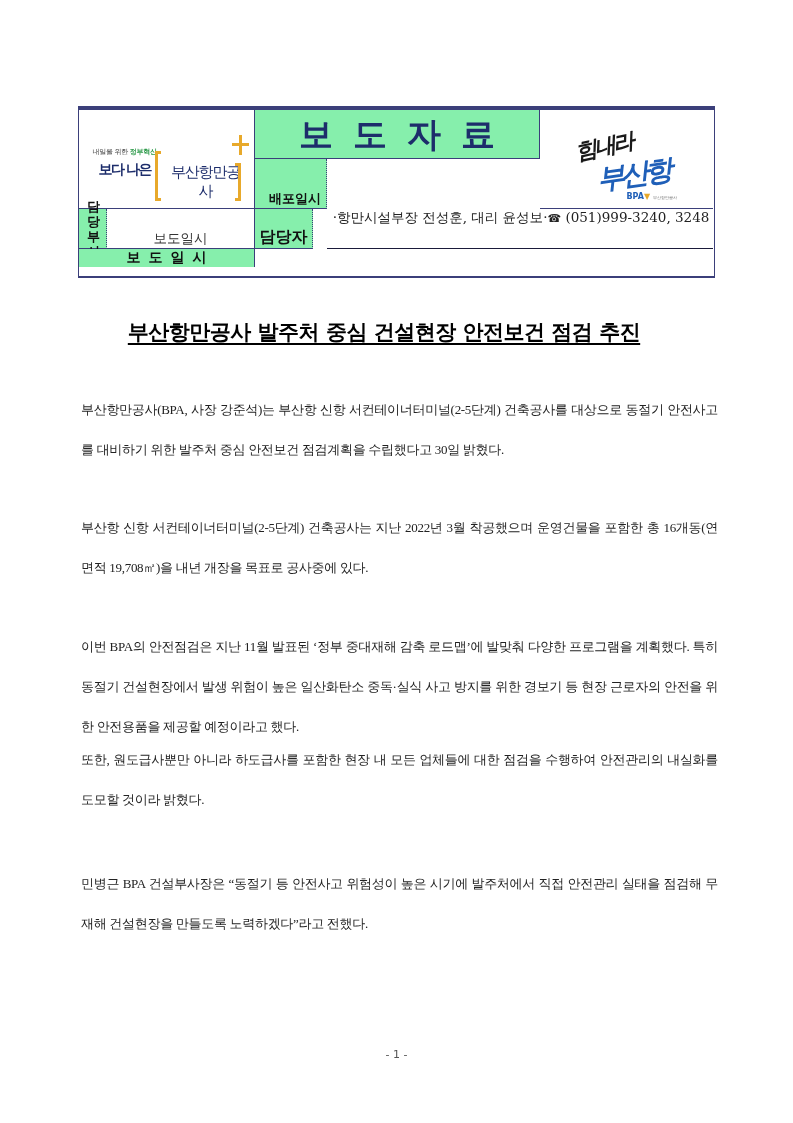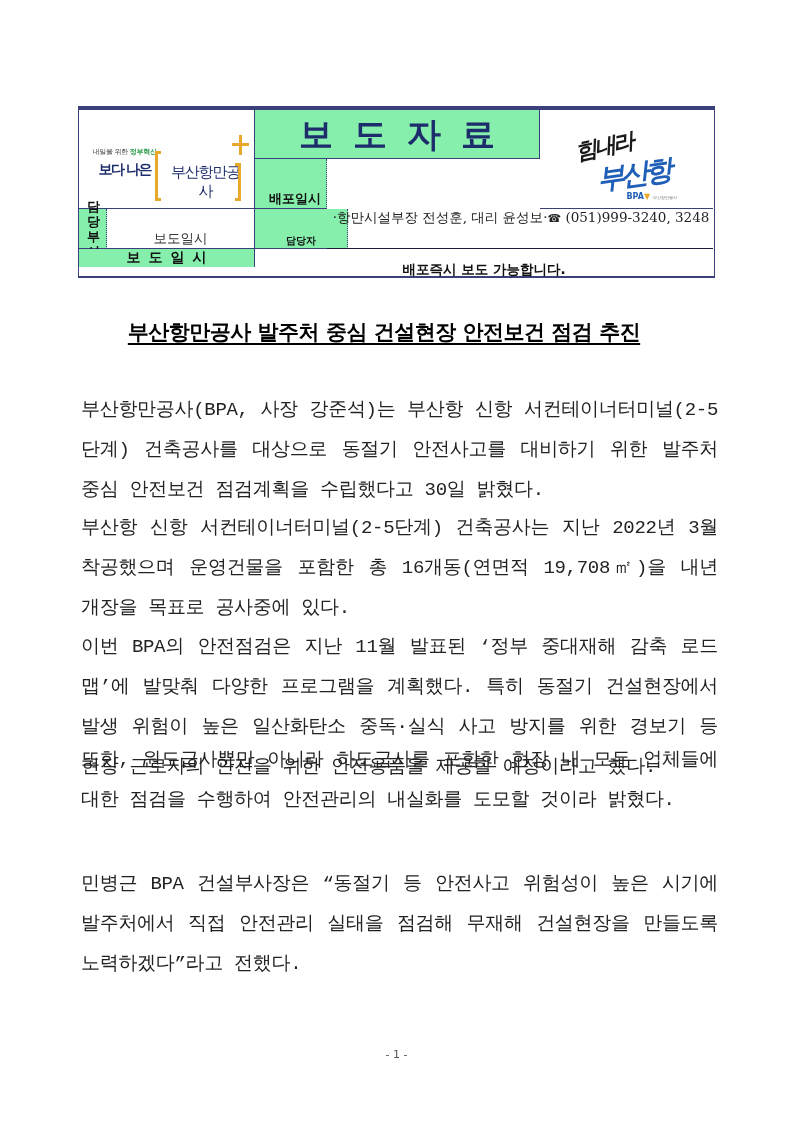--- a/index.html
+++ b/index.html
@@ -134,23 +134,23 @@
       border-bottom: 1px solid #3b3f7a;
       padding-left: 2px;
     }
     .dept-value-cell {
       left: 28px; top: 99px; width: 148px; height: 40px;
       font-size: 13.5px; color: #333;
       border-right: 1px solid #3b3f7a;
       border-bottom: 1px solid #3b3f7a;
     }
     .contact-label-cell {
-      left: 176px; top: 99px; width: 93px; height: 40px;
+      left: 176px; top: 99px; width: 58px; height: 40px;
       font-family: Liberation Sans, sans-serif;
-      font-weight: bold; font-size: 10px;
+      font-weight: bold; font-size: 16px;
       border-right: 1px dotted #3b3f7a;
       border-bottom: 1px solid #3b3f7a;
     }
     .contact-value-cell {
       left: 248px; top: 99px; width: 386px; height: 40px;
       flex-direction: row; align-items: flex-start;
       font-size: 13.5px; line-height: 16px; color: #222;
       border-bottom: 1px solid #1a1a3a;
       padding-left: 2px;
     }
@@ -180,22 +180,22 @@
       text-decoration: underline; text-decoration-thickness: 2px;
       text-underline-offset: 4px;
       letter-spacing: -0.5px;
       color: #000;
     }
 
     
     .body-text {
       position: absolute;
       left: 81px; width: 637px;
-      font-family: Liberation Mono, monospace;
-      font-size: 19px;
+      font-family: Liberation Serif, serif;
+      font-size: 13px;
       line-height: 40px;
       text-align: justify;
       text-align-last: left;
       letter-spacing: -0.3px;
       color: #222;
       margin: 0;
     }
     .p1 { top: 390px; }
     .p2 { top: 508px; }
     .p3 { top: 627px; }
@@ -245,21 +245,20 @@
   </div>
   <div class="cell dept-value-cell">보도일시</div>
 
   <div class="cell contact-label-cell shaded">담당자</div>
   <div class="cell contact-value-cell">
     <div>·항만시설부장 전성훈, 대리 윤성보</div>
     <div><span>·</span><span class="phone-icon">☎</span><span> (051)999-3240, 3248</span></div>
   </div>
 
   <div class="cell release-label-cell shaded">보도일시</div>
-  <div class="cell release-value-cell">배포즉시 보도 가능합니다.</div>
 </div>
 
 <div class="headline">부산항만공사 발주처 중심 건설현장 안전보건 점검 추진</div>
 
 <p class="body-text p1"> 부산항만공사(BPA, 사장 강준석)는 부산항 신항 서컨테이너터미널(2-5단계) 건축공사를 대상으로 동절기 안전사고를 대비하기 위한 발주처 중심 안전보건 점검계획을 수립했다고 30일 밝혔다.</p>
 <p class="body-text p2"> 부산항 신항 서컨테이너터미널(2-5단계) 건축공사는 지난 2022년 3월 착공했으며 운영건물을 포함한 총 16개동(연면적 19,708㎡)을 내년 개장을 목표로 공사중에 있다.</p>
 <p class="body-text p3"> 이번 BPA의 안전점검은 지난 11월 발표된 ‘정부 중대재해 감축 로드맵’에 발맞춰 다양한 프로그램을 계획했다. 특히 동절기 건설현장에서 발생 위험이 높은 일산화탄소 중독·실식 사고 방지를 위한 경보기 등 현장 근로자의 안전을 위한 안전용품을 제공할 예정이라고 했다.</p>
 <p class="body-text p4"> 또한, 원도급사뿐만 아니라 하도급사를 포함한 현장 내 모든 업체들에 대한 점검을 수행하여 안전관리의 내실화를 도모할 것이라 밝혔다.</p>
 <p class="body-text p5"> 민병근 BPA 건설부사장은 “동절기 등 안전사고 위험성이 높은 시기에 발주처에서 직접 안전관리 실태을 점검해 무재해 건설현장을 만들도록 노력하겠다”라고 전했다.</p>
 

